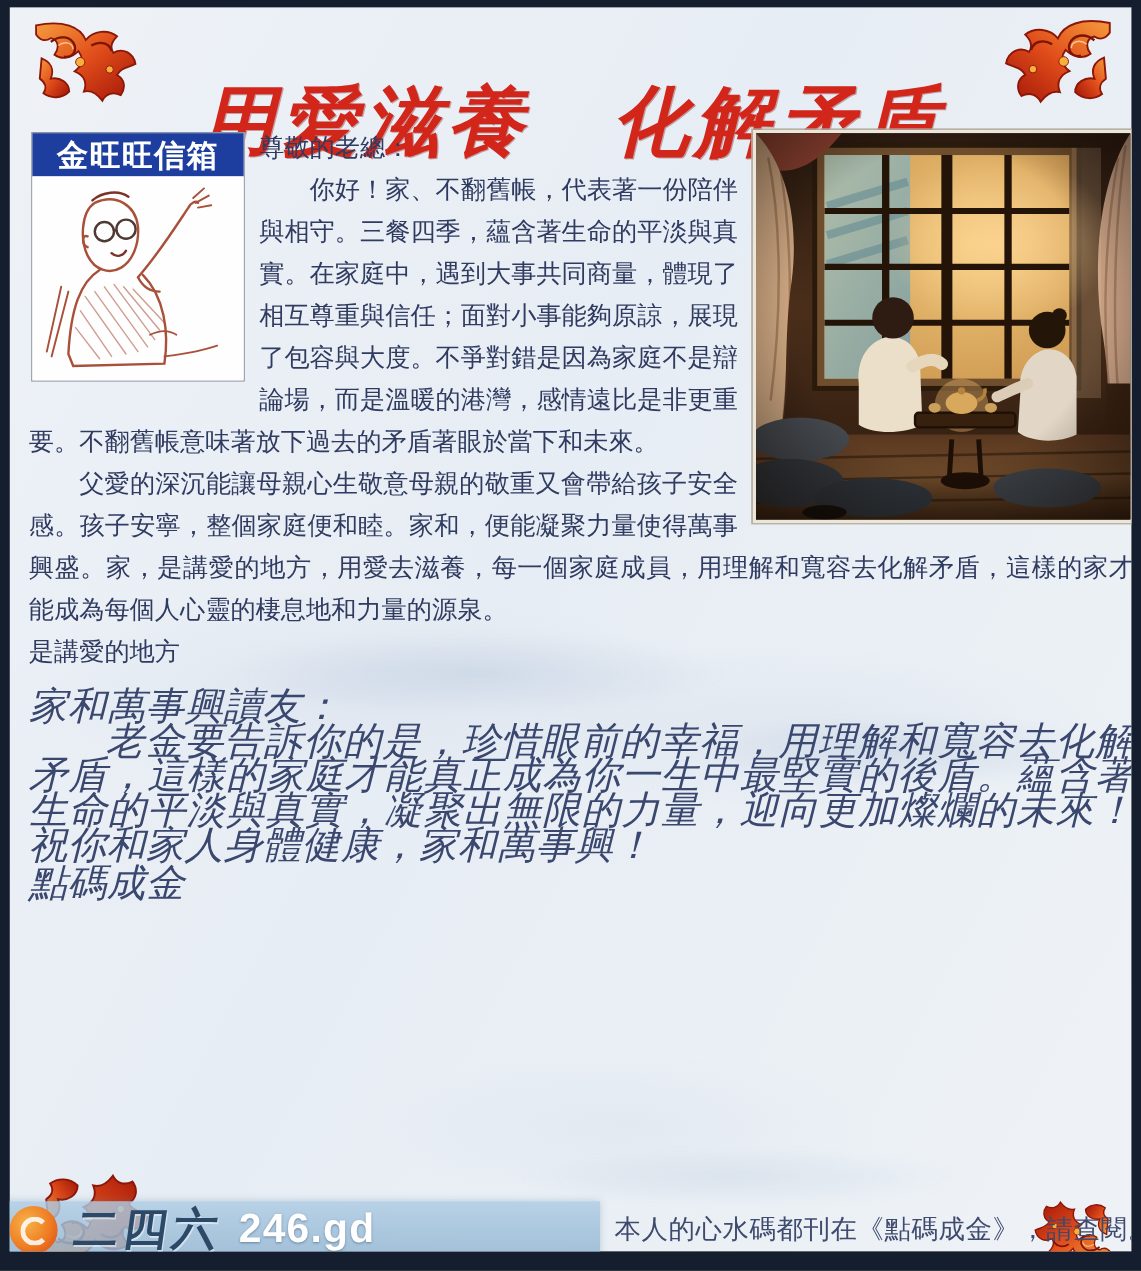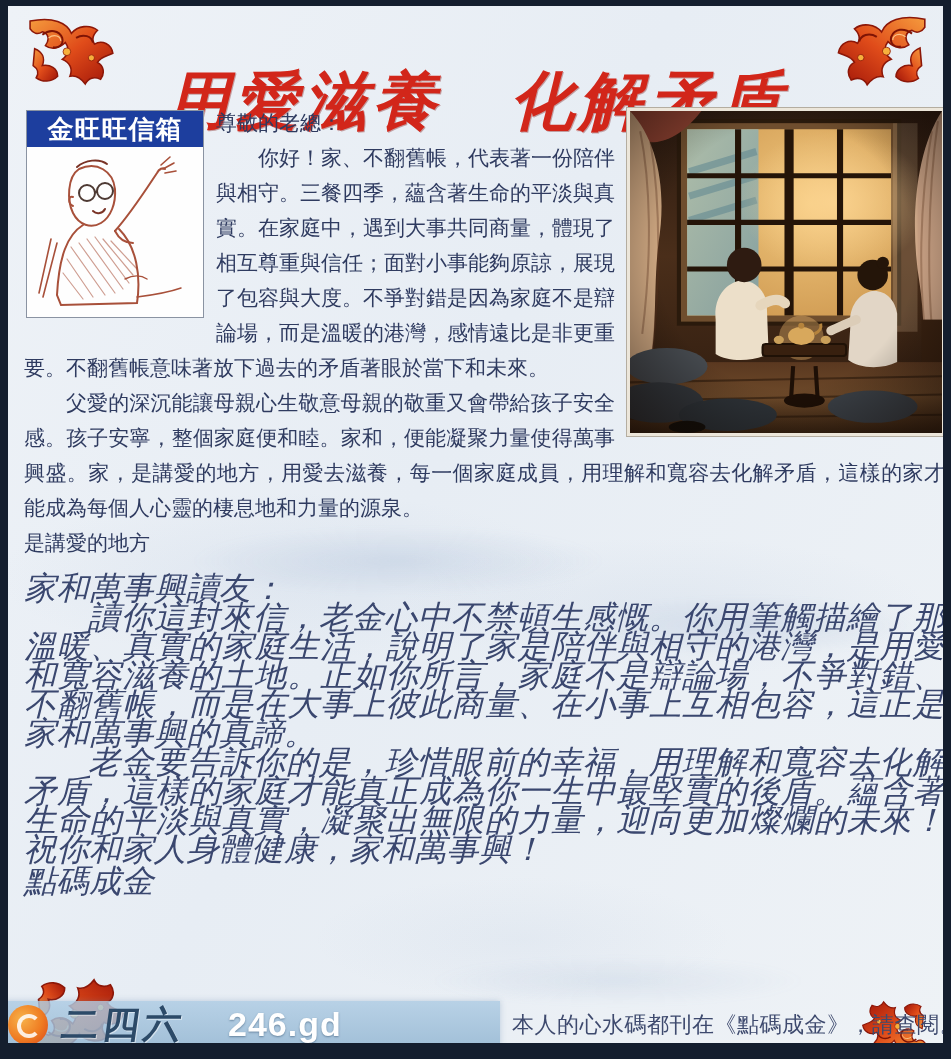--- a/index.html
+++ b/index.html
@@ -88,21 +88,21 @@
     content:"";position:absolute;left:9px;top:9px;width:16px;height:16px;
     border-radius:50%;border:4px solid rgba(255,255,255,.85);border-right-color:transparent;
   }
   .wm-cjk{
     font-family:"Liberation Serif",serif;font-weight:bold;font-size:37px;
     color:#2c4a68;transform:skewX(-8deg);letter-spacing:4px;
     text-shadow:1px 1px 0 rgba(255,255,255,.5);
   }
   .wm-domain{
     font-family:"Liberation Sans",sans-serif;font-weight:bold;font-size:34px;
-    color:#ffffff;text-shadow:0 1px 2px rgba(40,70,100,.5);letter-spacing:1px;margin-left:29px;
+    color:#ffffff;text-shadow:0 1px 2px rgba(40,70,100,.5);letter-spacing:1px;
   }
 </style>
 </head>
 <body>
 
 <div class="page">
 
   <svg width="0" height="0" style="position:absolute">
     <defs>
       <linearGradient id="ogr" x1="0" y1="0" x2="1" y2="1">
@@ -271,21 +271,20 @@
 
     <div class="letter">
       <p class="salutation">尊敬的老總：</p>
       <p class="indent">你好！家、不翻舊帳，代表著一份陪伴與相守。三餐四季，蘊含著生命的平淡與真實。在家庭中，遇到大事共同商量，體現了相互尊重與信任；面對小事能夠原諒，展現了包容與大度。不爭對錯是因為家庭不是辯論場，而是溫暖的港灣，感情遠比是非更重要。不翻舊帳意味著放下過去的矛盾著眼於當下和未來。</p>
       <p class="indent">父愛的深沉能讓母親心生敬意母親的敬重又會帶給孩子安全感。孩子安寧，整個家庭便和睦。家和，便能凝聚力量使得萬事興盛。家，是講愛的地方，用愛去滋養，每一個家庭成員，用理解和寬容去化解矛盾，這樣的家才能成為每個人心靈的棲息地和力量的源泉。</p>
       <p class="signoff">是講愛的地方</p>
     </div>
 
     <div class="reply">
       <p class="salutation">家和萬事興讀友：</p>
-      <p class="indent">讀你這封來信，老金心中不禁頓生感慨。你用筆觸描繪了那溫暖、真實的家庭生活，說明了家是陪伴與相守的港灣，是用愛和寬容滋養的土地。正如你所言，家庭不是辯論場，不爭對錯、不翻舊帳，而是在大事上彼此商量、在小事上互相包容，這正是家和萬事興的真諦。</p>
       <p class="indent">老金要告訴你的是，珍惜眼前的幸福，用理解和寬容去化解矛盾，這樣的家庭才能真正成為你一生中最堅實的後盾。蘊含著生命的平淡與真實，凝聚出無限的力量，迎向更加燦爛的未來！祝你和家人身體健康，家和萬事興！</p>
       <p class="signoff">點碼成金</p>
     </div>
 
   </div>
 
   <div class="footer-note">本人的心水碼都刊在《點碼成金》，請查閱。</div>
 
   <div class="watermark">
     <span class="wm-blob"></span>

